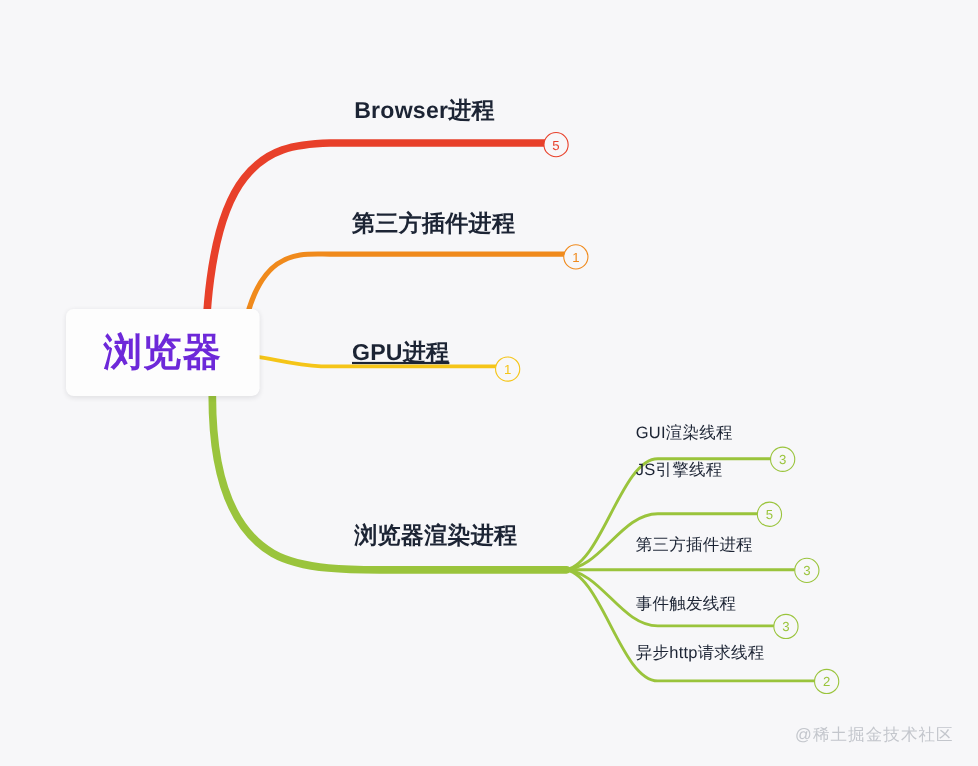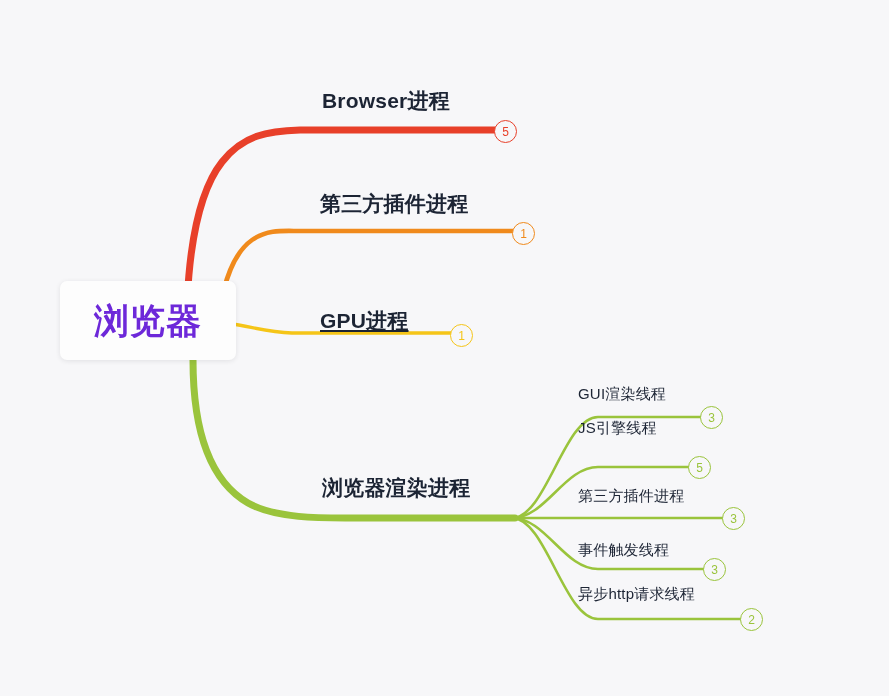--- a/index.html
+++ b/index.html
@@ -127,14 +127,15 @@
       <div class="badge" style="left: 494px; top: 120px; color: rgb(232, 64, 42);">5</div>
       <div class="badge" style="left: 512px; top: 222px; color: rgb(240, 138, 28);">1</div>
       <div class="badge" style="left: 450px; top: 324px; color: rgb(245, 197, 24);">1</div>
       <div class="badge" style="left: 700px; top: 406px; color: rgb(154, 196, 60);">3</div>
       <div class="badge" style="left: 688px; top: 456px; color: rgb(154, 196, 60);">5</div>
       <div class="badge" style="left: 722px; top: 507px; color: rgb(154, 196, 60);">3</div>
       <div class="badge" style="left: 703px; top: 558px; color: rgb(154, 196, 60);">3</div>
       <div class="badge" style="left: 740px; top: 608px; color: rgb(154, 196, 60);">2</div>
     </div>
 
+  <div id="watermark">@稀土掘金技术社区</div>
 
 </div>
 
 </body></html>

